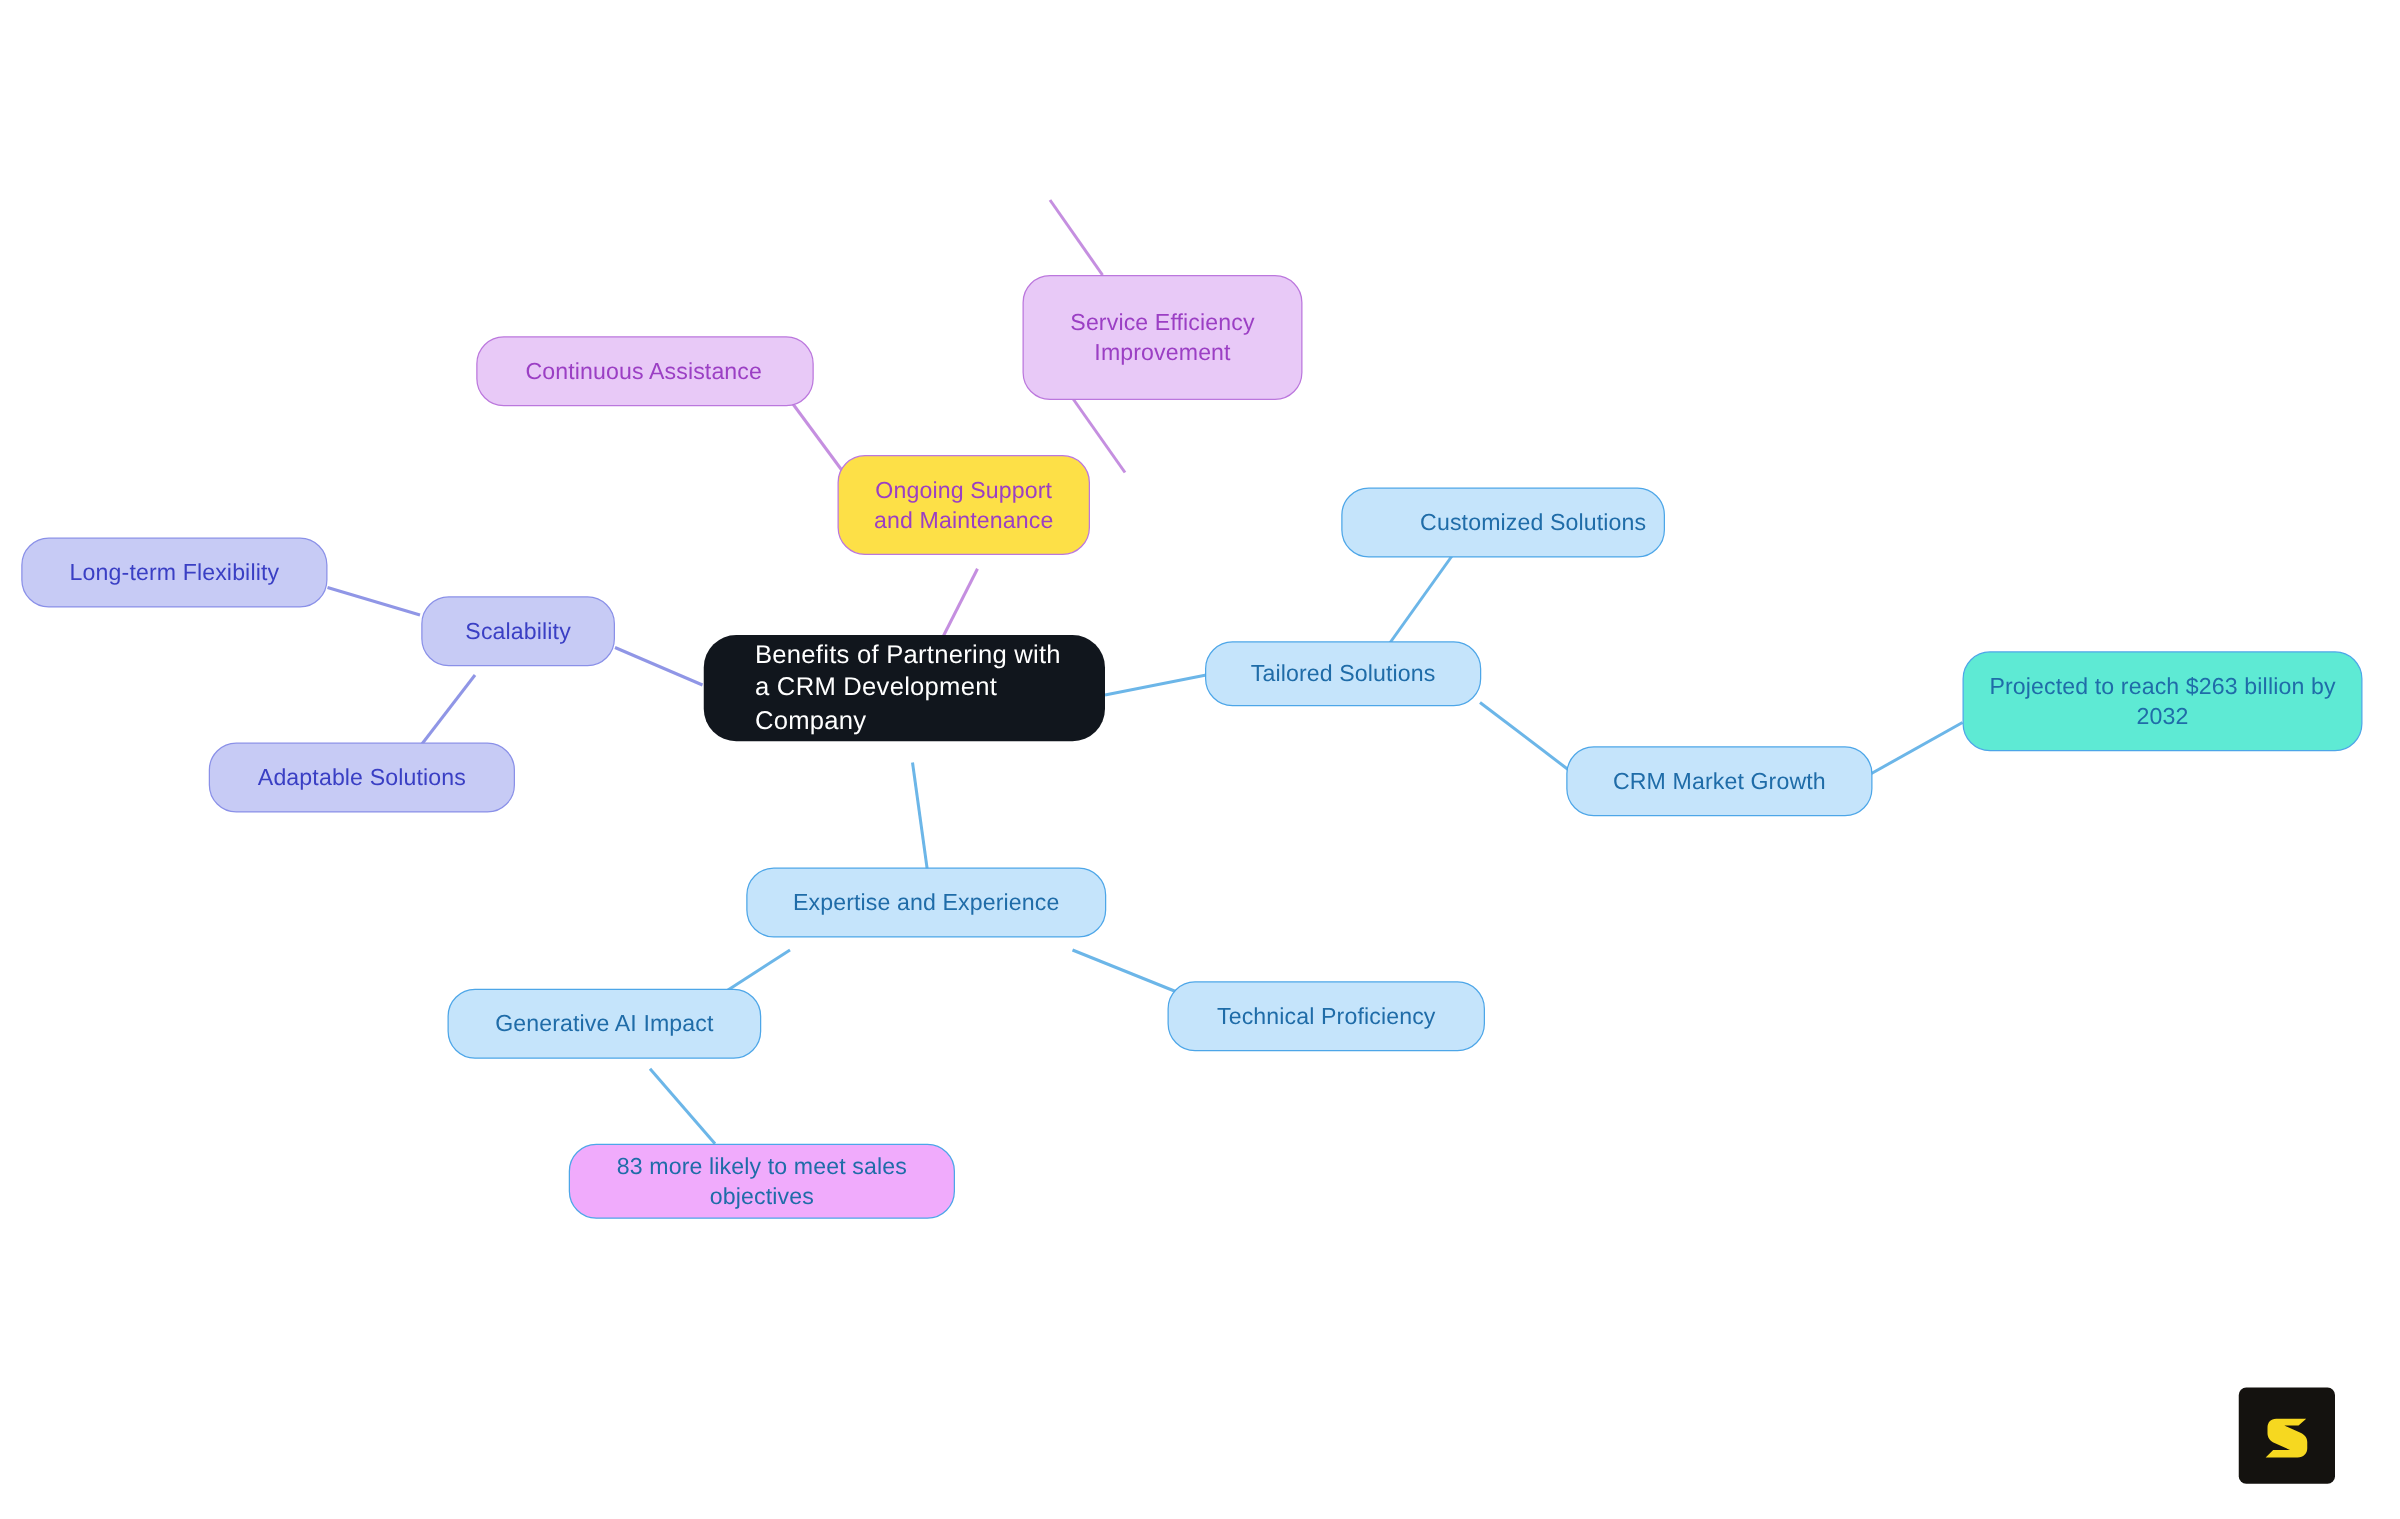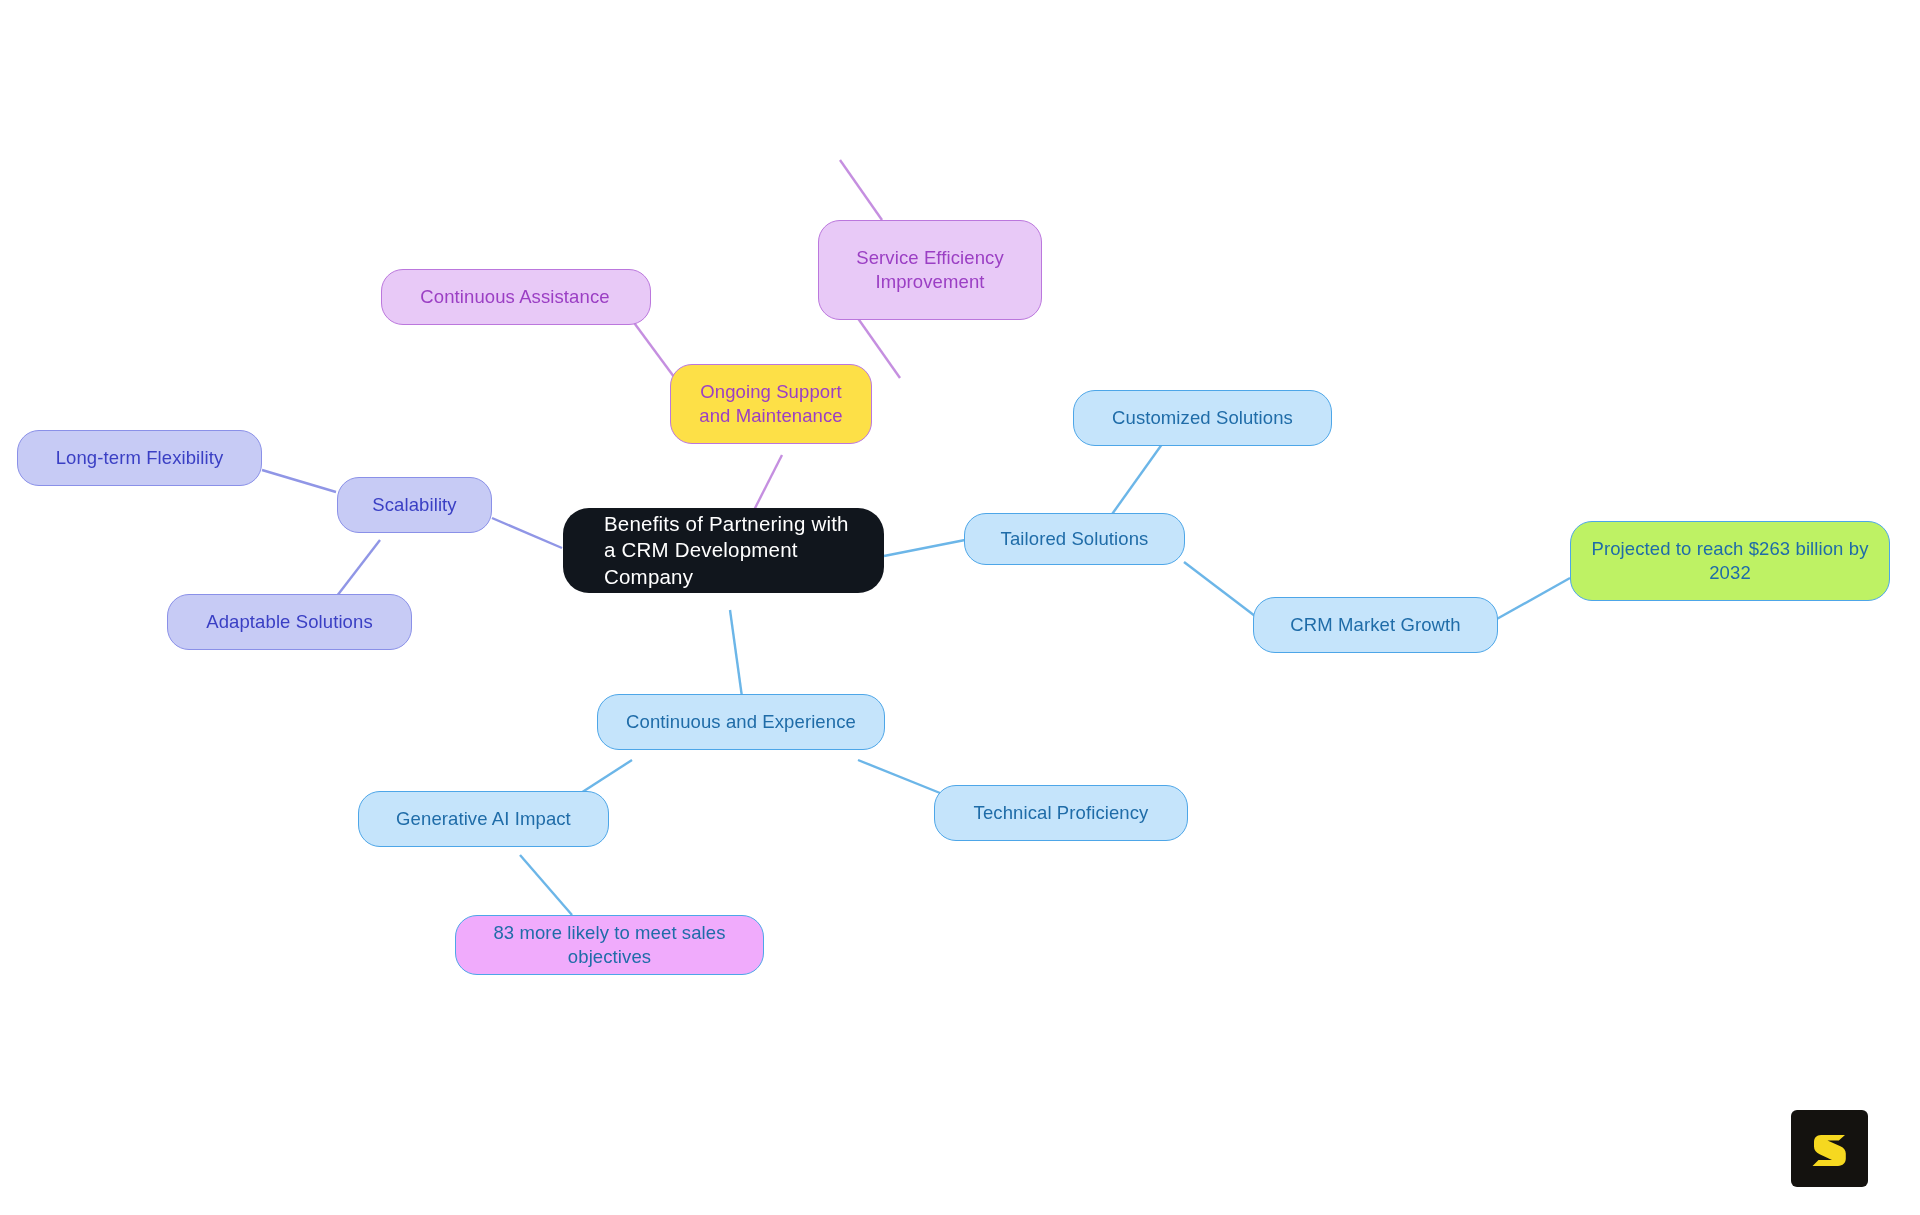--- a/index.html
+++ b/index.html
@@ -103,34 +103,34 @@
   </svg>
 
   <div class="node root" style="left:563px; top:508px; width:321px; height:85px; background:#11161d; color:#ffffff; font-size:20.5px; padding-left:41px; padding-right:22px;">
     <span class="node-label">Benefits of Partnering with a CRM Development Company</span>
   </div>
 
   <div class="node" style="left:964px; top:513px; width:221px; height:52px; background:#c5e4fb; border-color:#4da6e8; color:#1f6ca8; font-size:18.5px;">
     <span class="node-label">Tailored Solutions</span>
   </div>
 
-  <div class="node" style="left:1073px; top:390px; width:259px; height:56px; background:#c5e4fb; border-color:#4da6e8; color:#1f6ca8; font-size:18.5px;">
+  <div class="node" style="left:1073px; top:390px; width:259px; height:56px; background:#c5e4fb; border-color:#4da6e8; color:#1f6ca8; font-size:18.5px;text-align:right;">
     <span class="node-label">Customized Solutions</span>
   </div>
 
   <div class="node" style="left:1253px; top:597px; width:245px; height:56px; background:#c5e4fb; border-color:#4da6e8; color:#1f6ca8; font-size:18.5px;">
     <span class="node-label">CRM Market Growth</span>
   </div>
 
-  <div class="node" style="left:1570px; top:521px; width:320px; height:80px; background:#bef264; border-color:#4da6e8; color:#1f6ca8; font-size:18.5px;">
+  <div class="node" style="left:1570px; top:521px; width:320px; height:80px; background:#5eead4; border-color:#4da6e8; color:#1f6ca8; font-size:18.5px;">
     <span class="node-label">Projected to reach $263 billion by 2032</span>
   </div>
 
   <div class="node" style="left:597px; top:694px; width:288px; height:56px; background:#c5e4fb; border-color:#4da6e8; color:#1f6ca8; font-size:18.5px;">
-    <span class="node-label">Continuous and Experience</span>
+    <span class="node-label">Expertise and Experience</span>
   </div>
 
   <div class="node" style="left:358px; top:791px; width:251px; height:56px; background:#c5e4fb; border-color:#4da6e8; color:#1f6ca8; font-size:18.5px;">
     <span class="node-label">Generative AI Impact</span>
   </div>
 
   <div class="node" style="left:934px; top:785px; width:254px; height:56px; background:#c5e4fb; border-color:#4da6e8; color:#1f6ca8; font-size:18.5px;">
     <span class="node-label">Technical Proficiency</span>
   </div>
 

